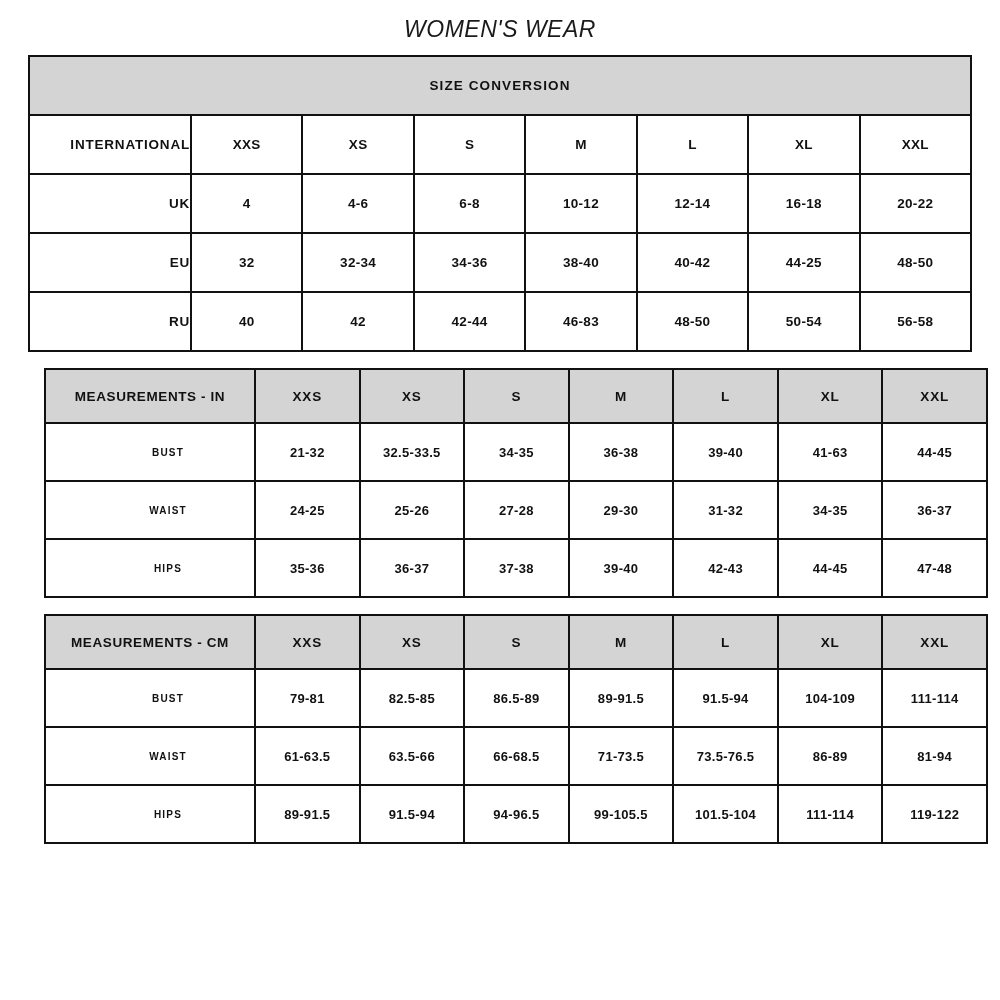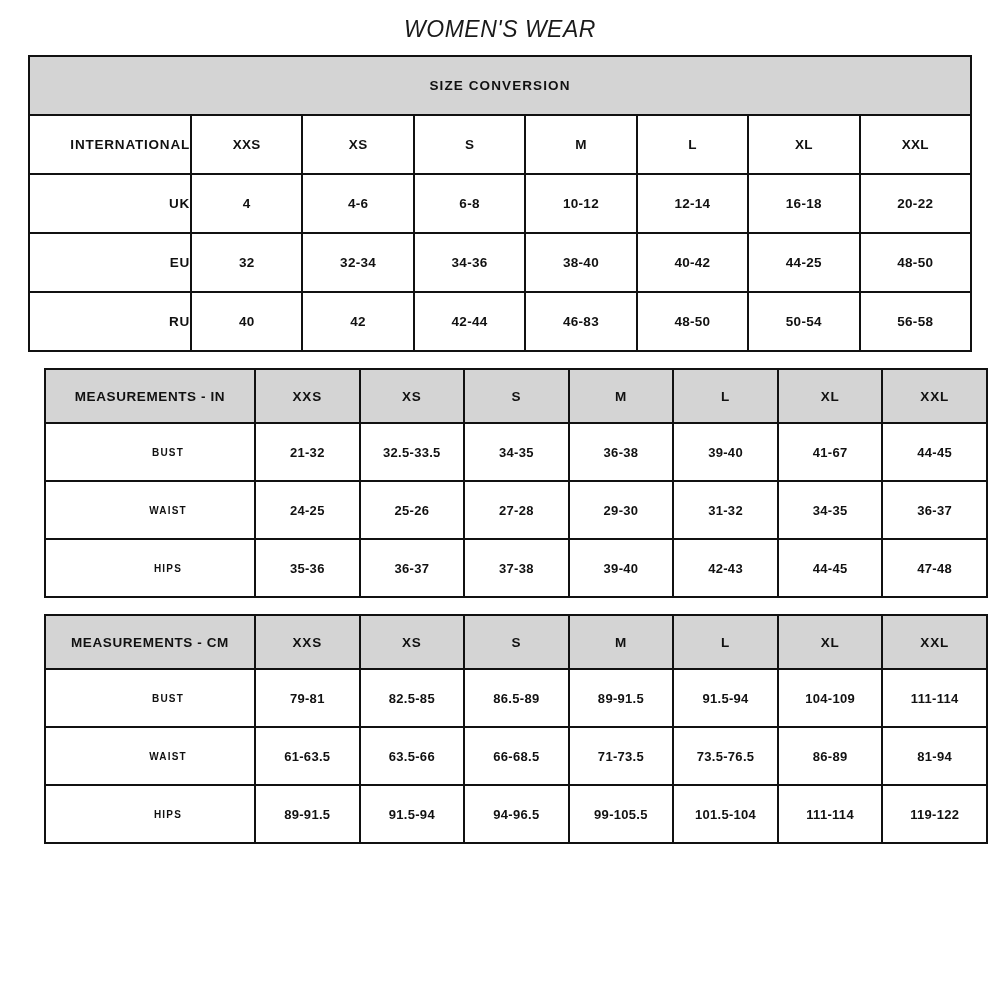--- a/index.html
+++ b/index.html
@@ -183,21 +183,21 @@
       </tr>
     </thead>
     <tbody>
       <tr>
         <td class="rowhead">BUST</td>
         <td class="val">21-32</td>
         <td class="val">32.5-33.5</td>
         <td class="val">34-35</td>
         <td class="val">36-38</td>
         <td class="val">39-40</td>
-        <td class="val">41-67</td>
+        <td class="val">41-63</td>
         <td class="val">44-45</td>
       </tr>
       <tr>
         <td class="rowhead">WAIST</td>
         <td class="val">24-25</td>
         <td class="val">25-26</td>
         <td class="val">27-28</td>
         <td class="val">29-30</td>
         <td class="val">31-32</td>
         <td class="val">34-35</td>

